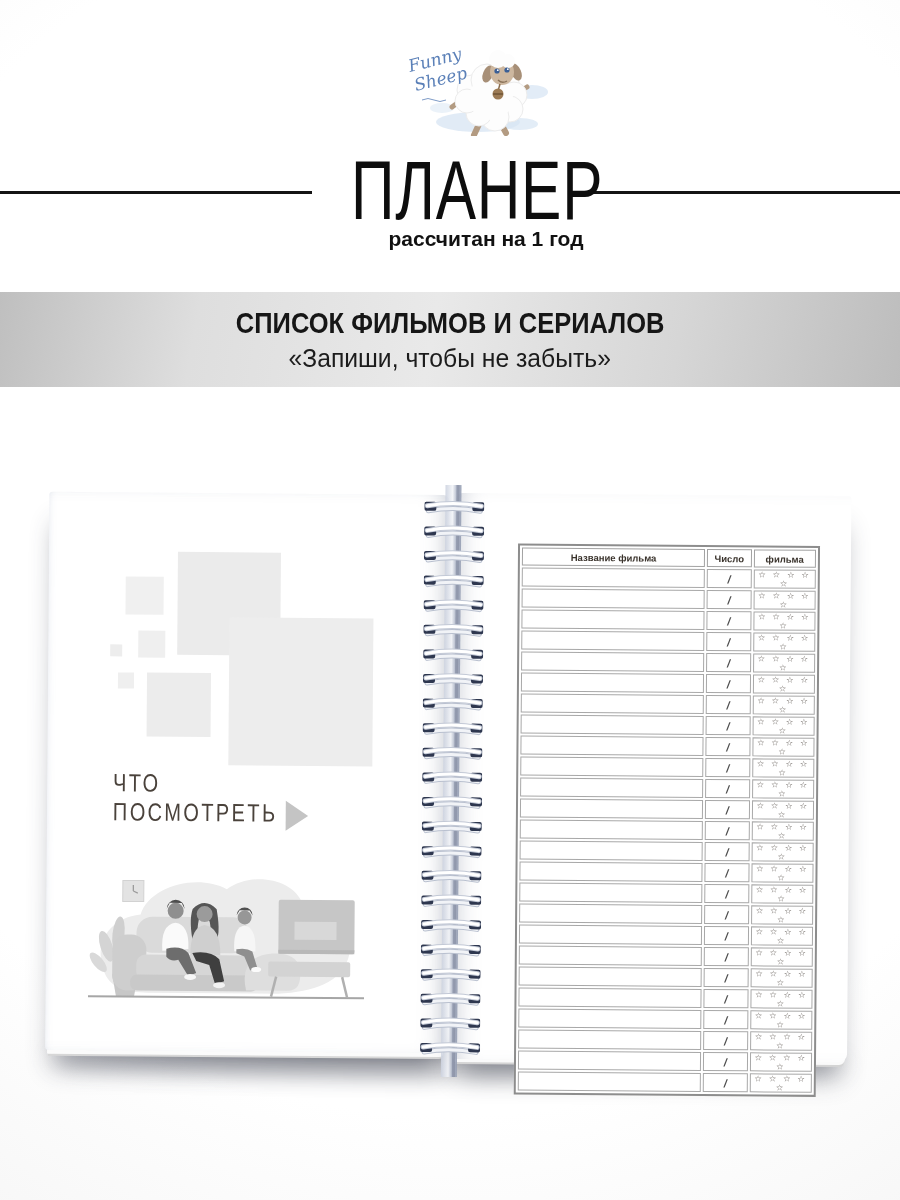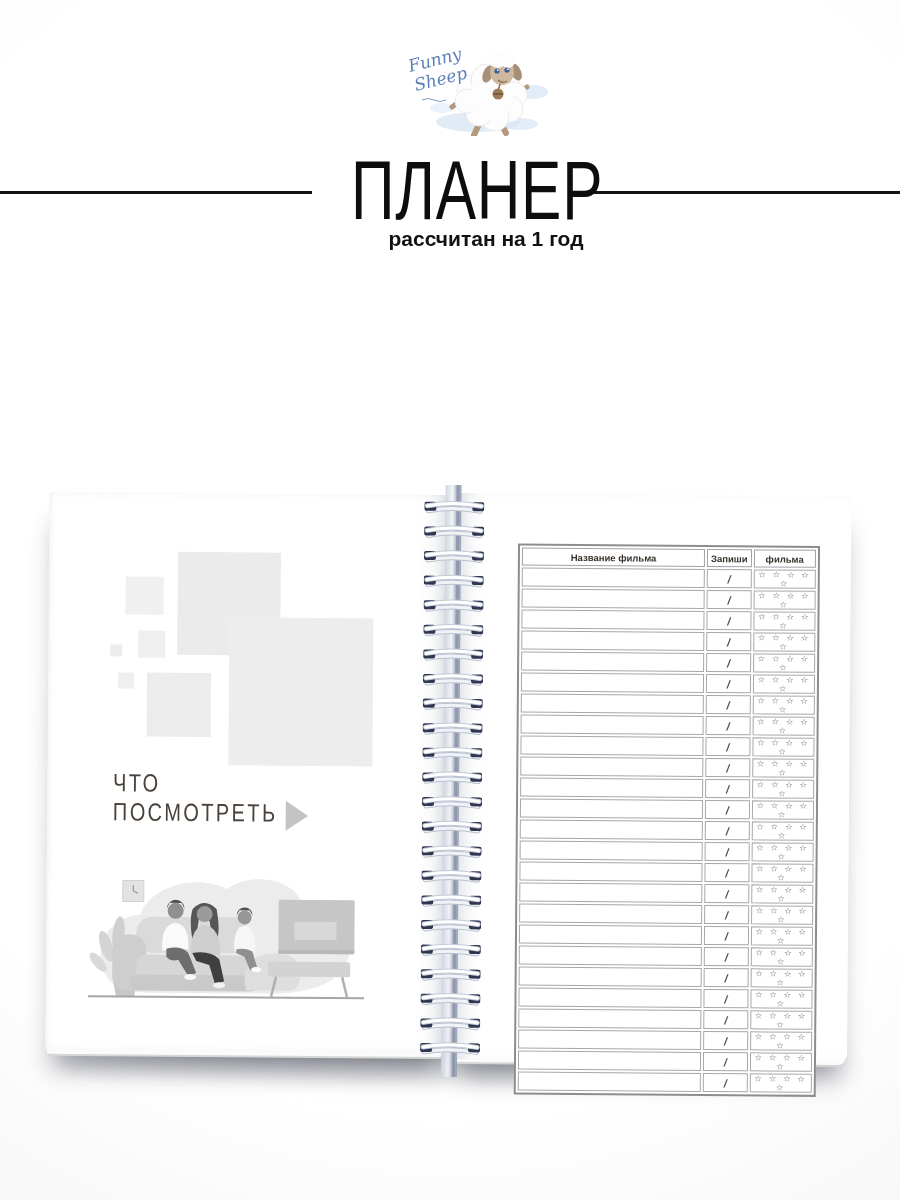--- a/index.html
+++ b/index.html
@@ -135,20 +135,28 @@
     </g>
   </svg>
 
   <div class="rule rule-left"></div>
   <div class="rule rule-right"></div>
   <div class="title-wrap">
     <span>ПЛАНЕР</span>
   </div>
   <div class="subtitle">рассчитан на 1 год</div>
 
+  <div class="banner">
+    <div class="banner-l1">
+      <span>СПИСОК ФИЛЬМОВ И СЕРИАЛОВ</span>
+    </div>
+    <div class="banner-l2">
+      <span>«Запиши, чтобы не забыть»</span>
+    </div>
+  </div>
 
   <div class="notebook">
     <div class="book-shadow"></div>
     <div class="book-shadow2"></div>
 
     <div class="page page-left">
       <div>
         <div class="sq" style="left:129px;top:59px;width:103px;height:103px;background:#ebebeb;"></div>
         <div class="sq" style="left:181px;top:124px;width:144px;height:148px;background:#ededed;"></div>
         <div class="sq" style="left:77px;top:84px;width:38px;height:38px;background:#f0f0f0;"></div>
@@ -221,21 +229,21 @@
       <div class="table-wrap">
         <table class="films">
           <colgroup>
               <col style="width:182px">
               <col style="width:44px">
               <col style="width:62px">
             </colgroup>
           <thead>
             <tr>
               <th>Название фильма</th>
-              <th>Запиши</th>
+              <th>Число</th>
               <th>фильма</th>
             </tr>
           </thead>
           <tbody id="films-body">
               <tr>
                 <td class="c-name"></td>
                 <td class="c-date">/</td>
                 <td class="c-stars">☆ ☆ ☆ ☆ ☆</td>
               </tr>
               <tr>

